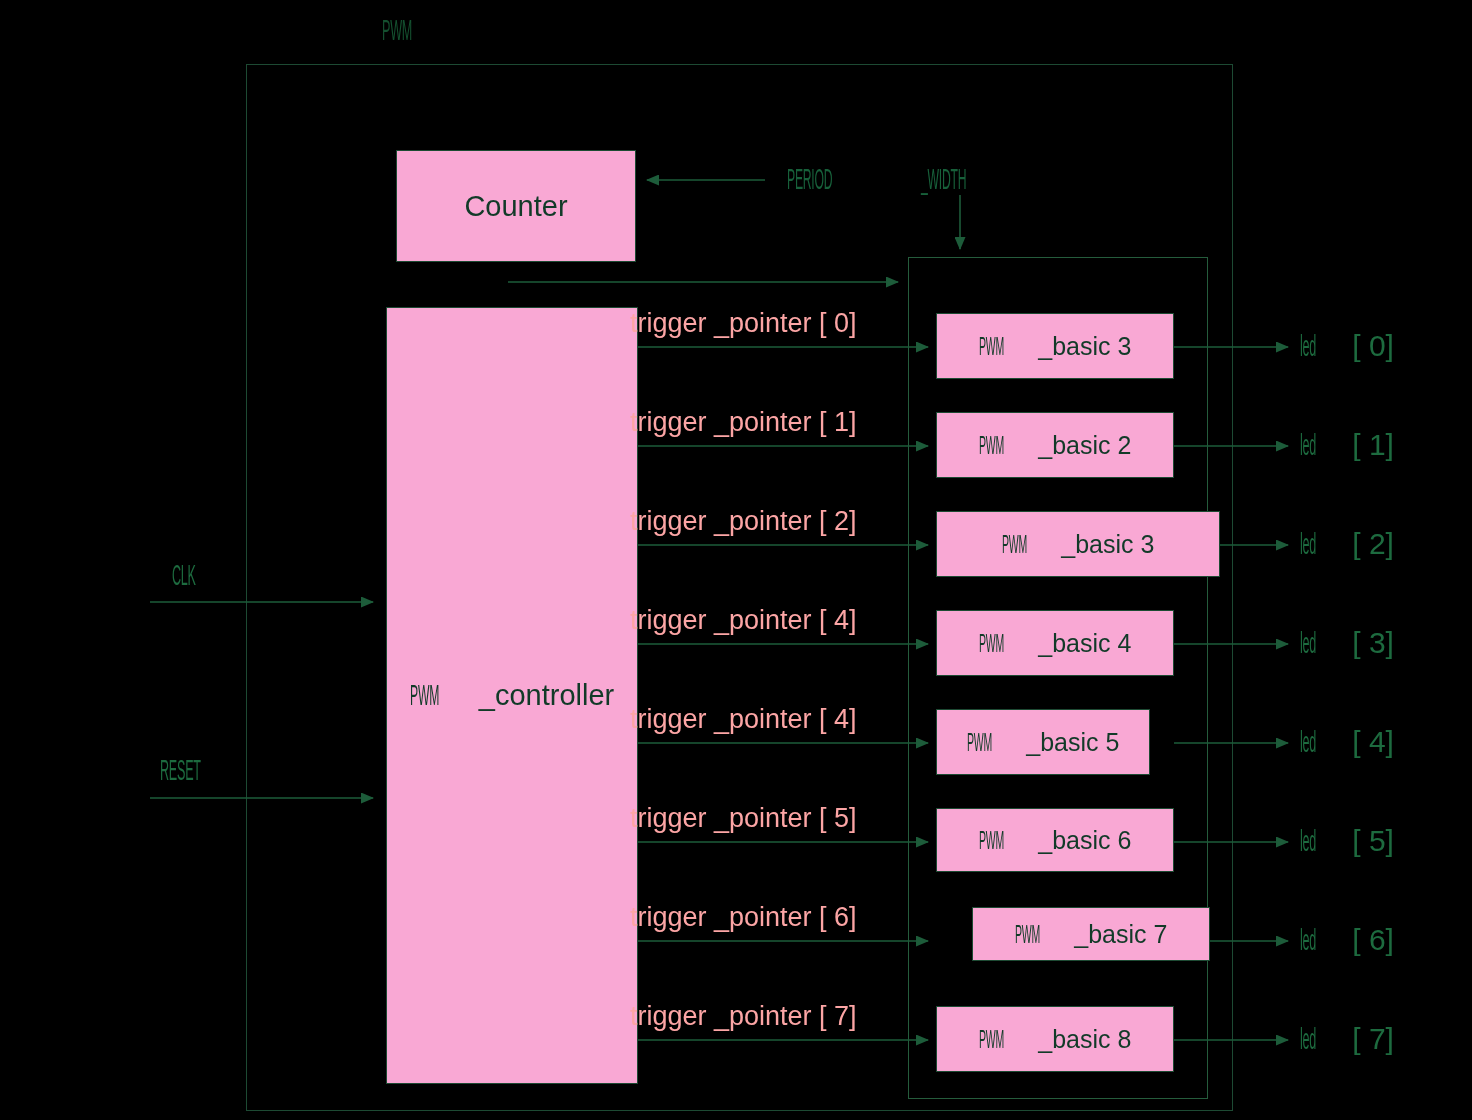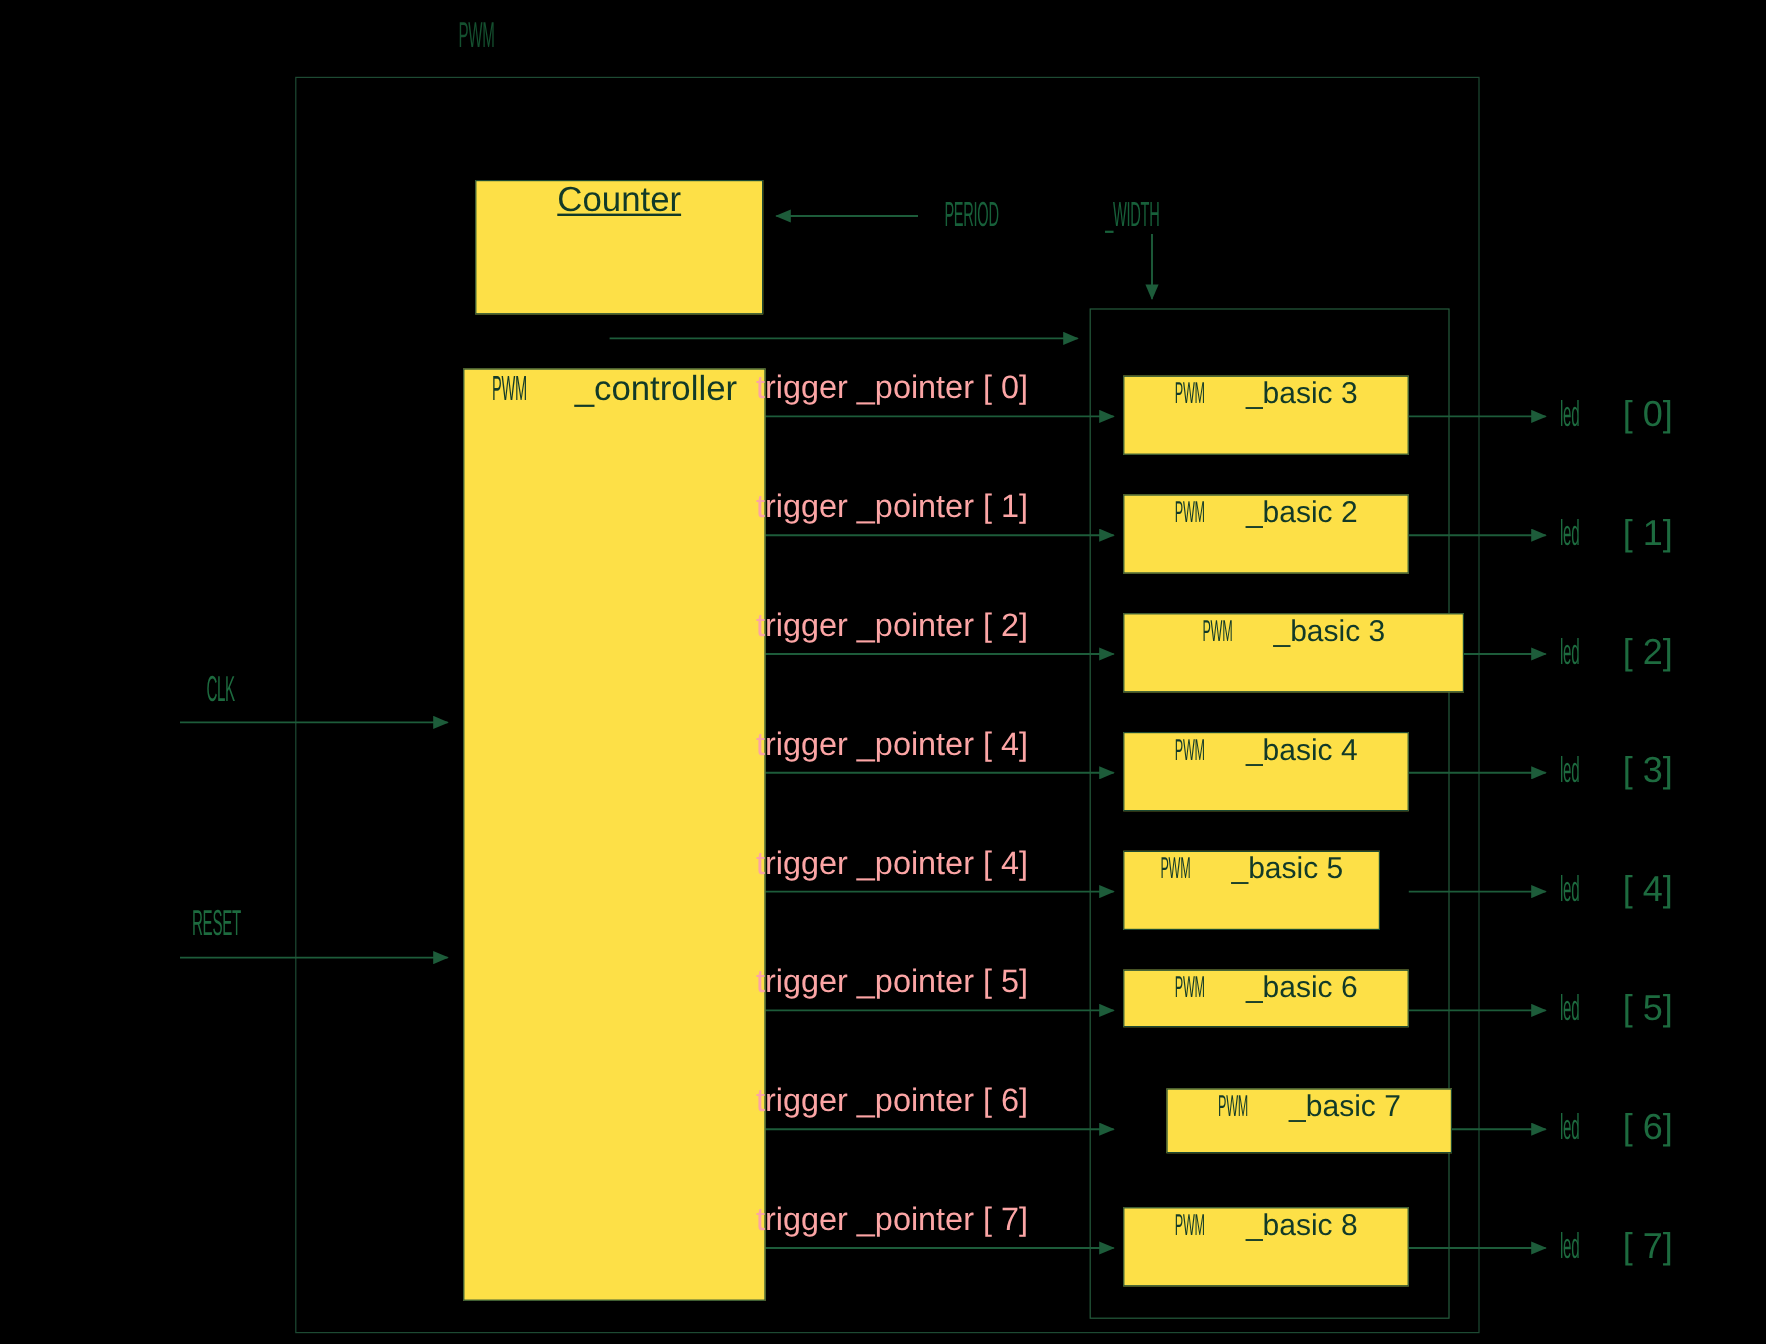--- a/index.html
+++ b/index.html
@@ -19,28 +19,27 @@
   svg#wires {
     position: absolute;
     left: 0;
     top: 0;
     width: 1472px;
     height: 1120px;
     pointer-events: none;
   }
   .box {
     position: absolute;
-    background: #fde047;
+    background: #f9a8d4;
     border: 1px solid #1d4a33;
     box-sizing: border-box;
     display: flex;
-    align-items: flex-start;
+    align-items: center;
     justify-content: center;
     color: #123a28;
-    text-decoration: underline;
   }
   .box span { display: inline-block; white-space: nowrap; }
   .lbl {
     position: absolute;
     color: #1d6b3f;
     white-space: nowrap;
     line-height: 1;
   }
   
   .sq {
@@ -151,21 +150,21 @@
   <div class="box box-lbl-md" style="left:936px; top:610px; width:238px; height:66px;">
     <span>
       <span class="sqwrap"><span class="sq">PWM</span></span><span> _basic  4</span>
     </span>
   </div>
   <div class="box box-lbl-md" style="left:936px; top:709px; width:214px; height:66px;">
     <span>
       <span class="sqwrap"><span class="sq">PWM</span></span><span> _basic  5</span>
     </span>
   </div>
-  <div class="box box-lbl-md" style="left:936px; top:808px; width:238px; height:48px;">
+  <div class="box box-lbl-md" style="left:936px; top:808px; width:238px; height:64px;">
     <span>
       <span class="sqwrap"><span class="sq">PWM</span></span><span> _basic  6</span>
     </span>
   </div>
   <div class="box box-lbl-md" style="left:972px; top:907px; width:238px; height:54px;">
     <span>
       <span class="sqwrap"><span class="sq">PWM</span></span><span> _basic  7</span>
     </span>
   </div>
   <div class="box box-lbl-md" style="left:936px; top:1006px; width:238px; height:66px;">

